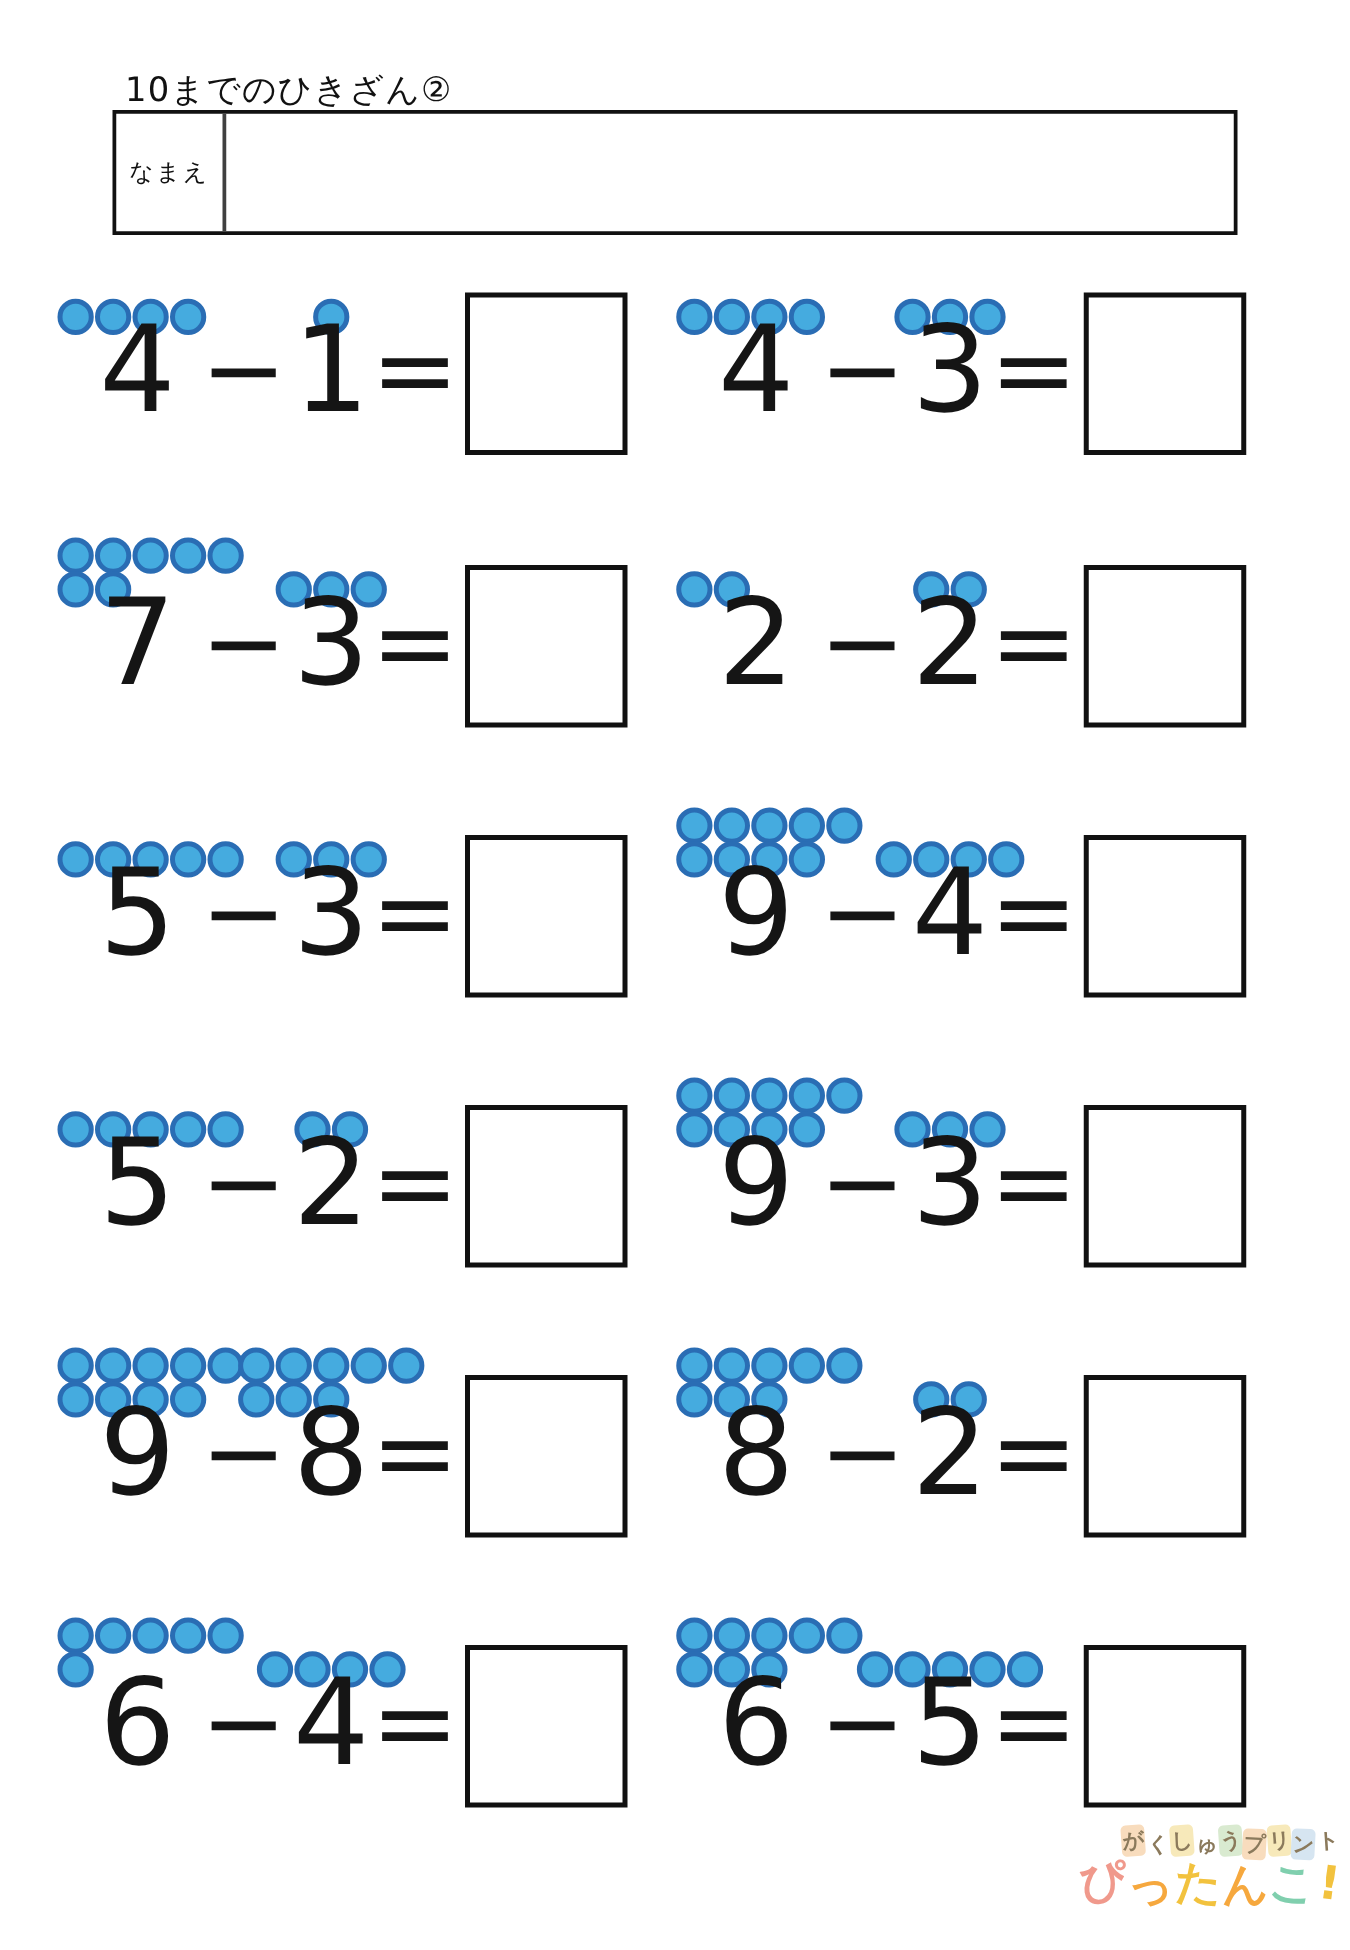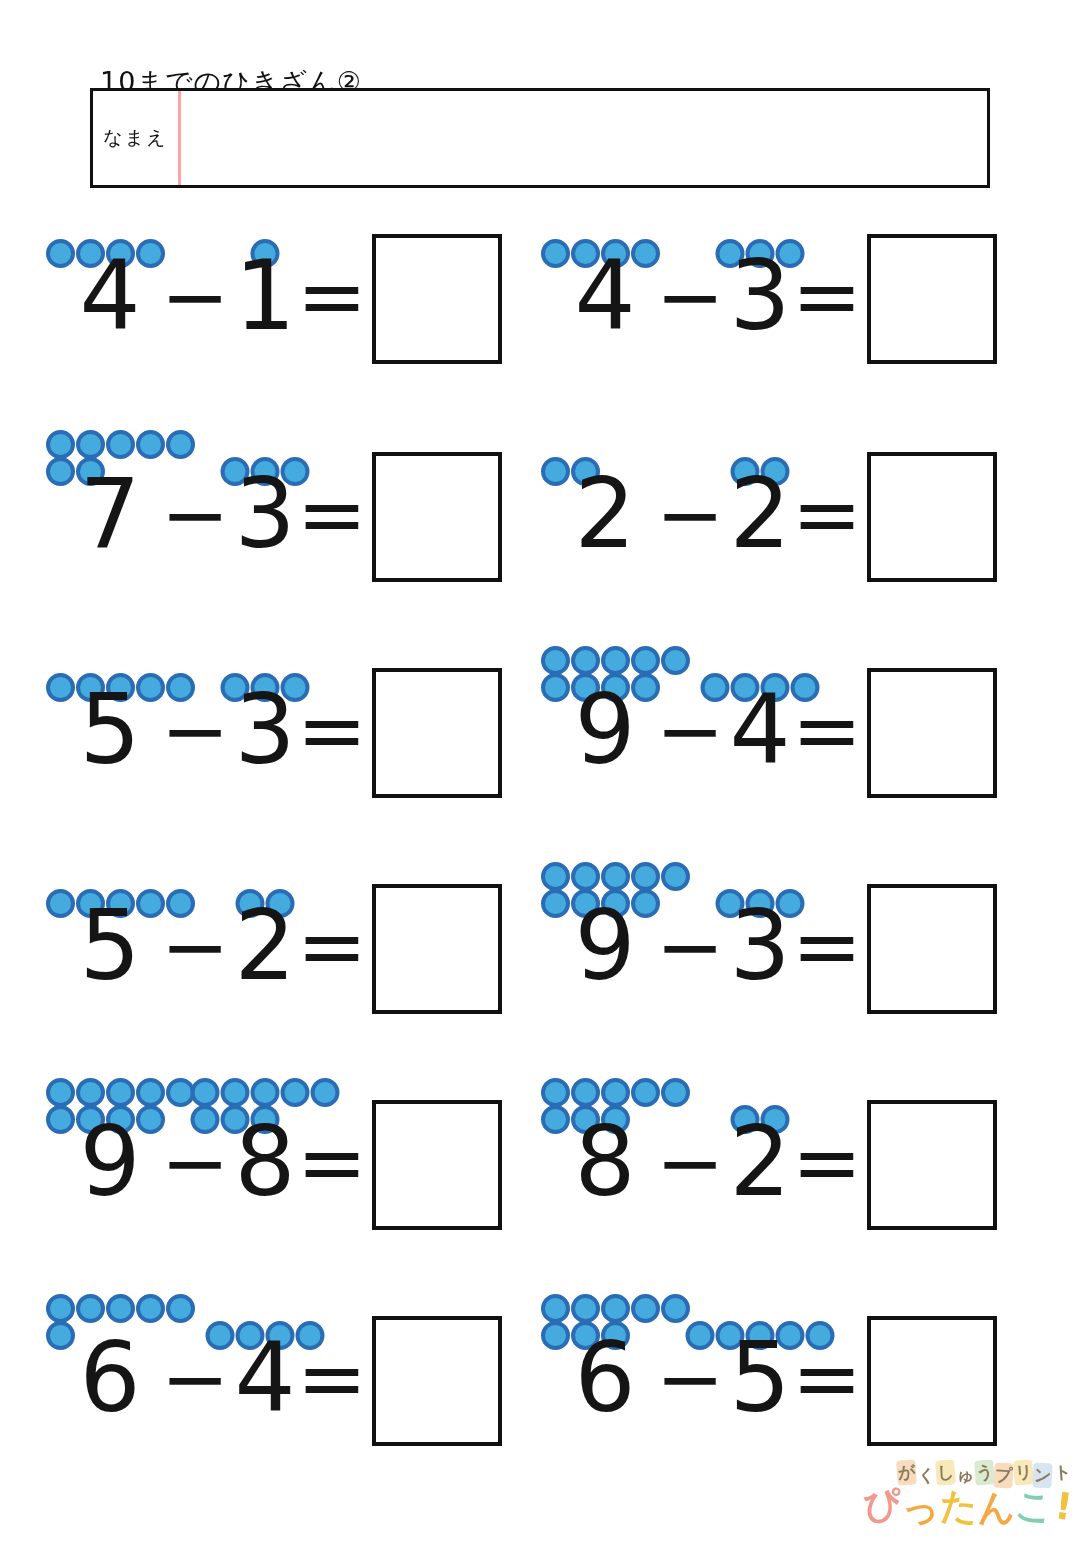--- a/index.html
+++ b/index.html
@@ -3,28 +3,28 @@
 <meta charset="utf-8">
 <style>
   html,body{margin:0;padding:0;}
   body{
     width:1080px;height:1560px;position:relative;background:#ffffff;
     font-family:"DejaVu Sans","Liberation Sans",sans-serif;
     color:#151515;overflow:hidden;
   }
   
   .worksheet-title{
-    position:absolute;left:100px;top:64px;font-size:27px;letter-spacing:1px;color:#111;
+    position:absolute;left:100px;top:54px;font-size:27px;letter-spacing:1px;color:#111;
   }
   .name-table{
     position:absolute;left:90px;top:88px;width:894px;height:94px;
     border:3px solid #111;display:flex;background:#fff;
   }
   .name-label-cell{
-    width:85px;border-right:3px solid #fca5a5;display:flex;
+    width:85px;border-right:3px solid #404040;display:flex;
     align-items:center;justify-content:center;font-size:19px;letter-spacing:2px;color:#111;
   }
   .name-input-cell{flex:1;}
   
   .problem{position:absolute;width:505px;height:190px;}
   .dot-group{position:absolute;top:0;height:57px;}
   .dots-minuend{left:6px;}
   .dots-subtrahend{left:225px;transform:translateX(-50%);}
   .dot-row{position:absolute;left:0;display:flex;gap:1px;}
   .dot-row.top{top:0;}

